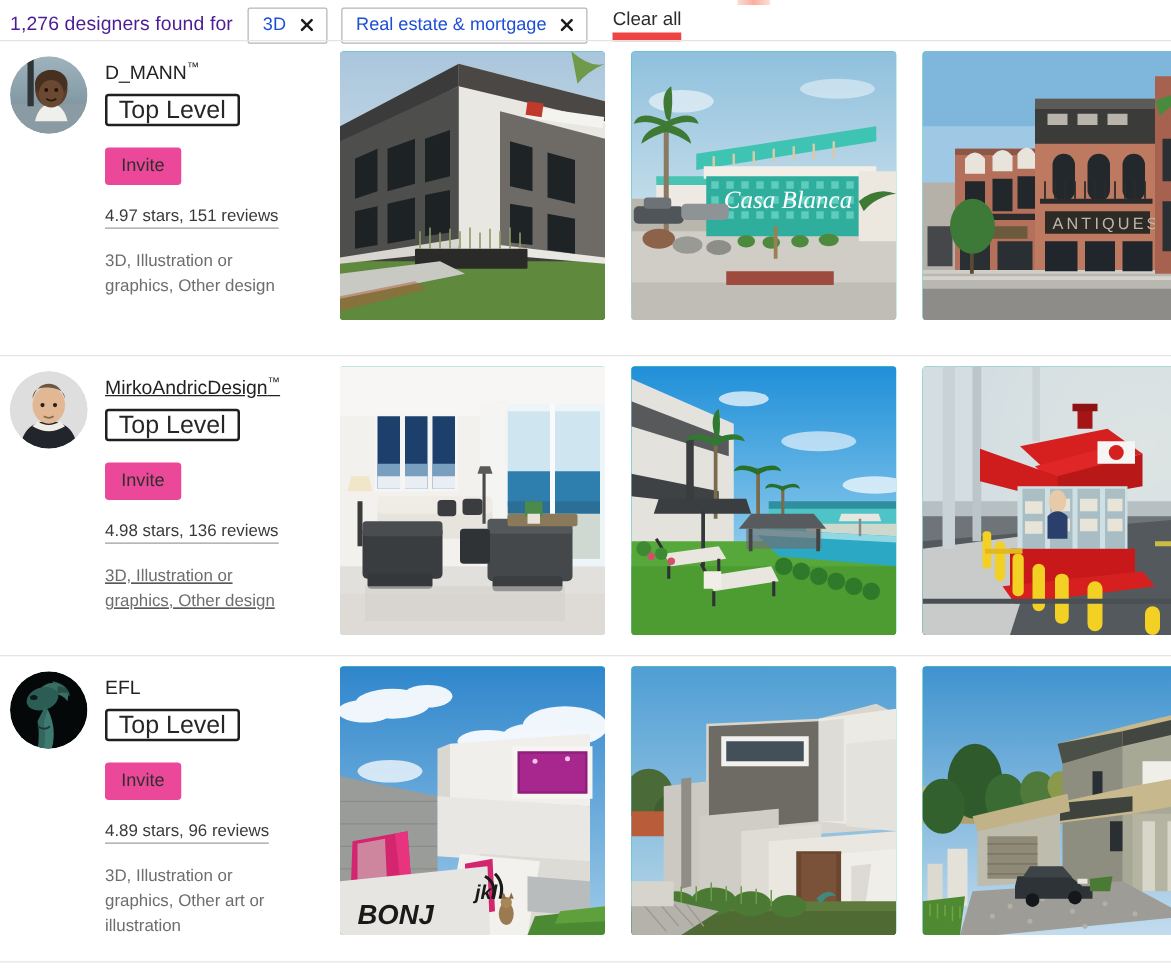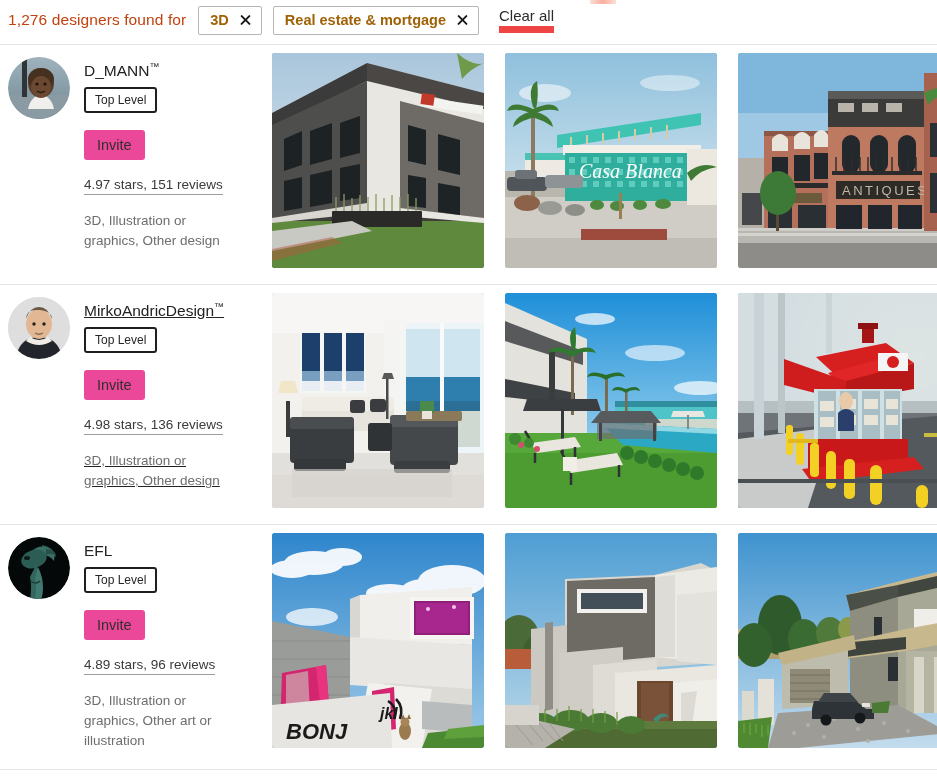--- a/index.html
+++ b/index.html
@@ -23,31 +23,30 @@
 
   
   .results-bar {
     position: absolute; left: 0; top: 0;
     width: 937px; height: 40px;
     display: flex; align-items: center;
     padding-left: 8px;
     gap: 0px;
   }
   .results-count {
-    font-size: 15.5px; color: #c2410c; letter-spacing: .1px;
+    font-size: 15.5px; color: #4c1d95; letter-spacing: .1px;
     white-space: nowrap; margin-right: 12px;
   }
   .chip {
     display: inline-flex; align-items: center; gap: 10px;
     height: 29px; padding: 0 9px 0 11px;
     border: 1px solid #b5b5b5; border-radius: 2px;
-    background: #fff; font-size: 14.5px; color: #a16207;
+    background: #fff; font-size: 14.5px; color: #1d4ed8;
     margin-right: 11px; cursor: pointer;
     white-space: nowrap;
-    font-weight: bold;
   }
   .chip .chip-x {
     display: inline-block; width: 13px; height: 13px; position: relative;
     flex: 0 0 auto;
   }
   .chip .chip-x::before, .chip .chip-x::after {
     content: ""; position: absolute; left: 0; top: 5.5px;
     width: 13px; height: 2.2px; background: #1a1a1a; border-radius: 1px;
   }
   .chip .chip-x::before { transform: rotate(45deg); }
@@ -78,21 +77,21 @@
   .avatar svg { display: block; width: 62px; height: 62px; }
 
   .meta { padding-top: 2px; min-width: 0; }
   .designer-name {
     font-size: 15.5px; color: #222; line-height: 19px;
     margin-bottom: 7px; cursor: pointer; white-space: nowrap;
   }
   .designer-name .tm { font-size: 10px; vertical-align: super; }
   .badge {
     display: inline-block; border: 2px solid #1f1f1f; border-radius: 3px;
-    padding: 3px 9px; font-size: 12px; color: #262626; line-height: 16px;
+    padding: 3px 9px; font-size: 20px; color: #262626; line-height: 16px;
   }
   .invite-btn {
     display: inline-block; margin-top: 17px;
     background: #ec4899; border: none; border-radius: 3px;
     padding: 7px 13px; font-size: 14.5px; color: #2f2f2f;
     cursor: pointer; font-family: "Liberation Sans", sans-serif;
   }
   .rating {
     margin-top: 17px; font-size: 13.5px; color: #3a3a3a;
     border-bottom: 1px solid #9e9e9e; display: inline-block;
@@ -128,21 +127,21 @@
     </span>
 
     <span class="chip">
       <span>Real estate &amp; mortgage</span>
       <span class="chip-x"></span>
     </span>
 
     <span class="clear-all">Clear all</span>
   </div>
 
-  <div class="row" style="top:44px;">
+  <div class="row" style="top:32px;">
     <div class="row-inner">
       <div class="info-col">
         <div class="avatar">
           <svg viewBox="0 0 62 62">
             <defs>
               <clipPath id="c1">
                   <circle cx="31" cy="31" r="31"></circle>
                 </clipPath>
               <linearGradient id="sea1" x1="0" y1="0" x2="0" y2="1">
                 <stop offset="0" stop-color="#9fb3bd"></stop>

